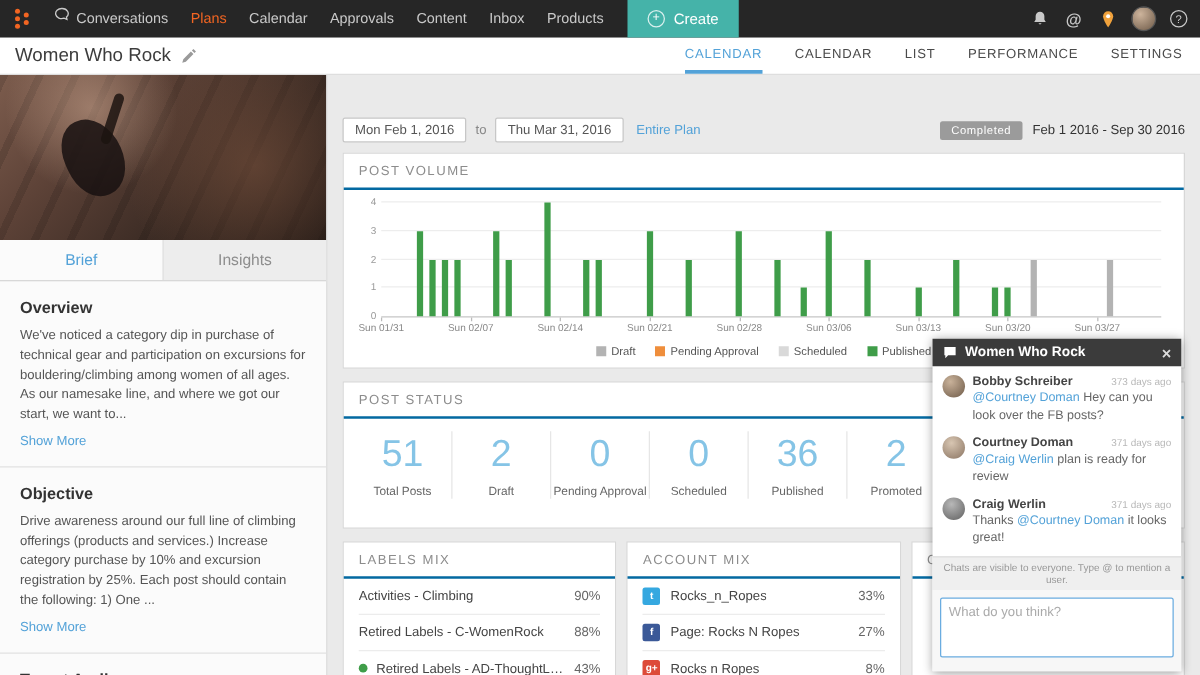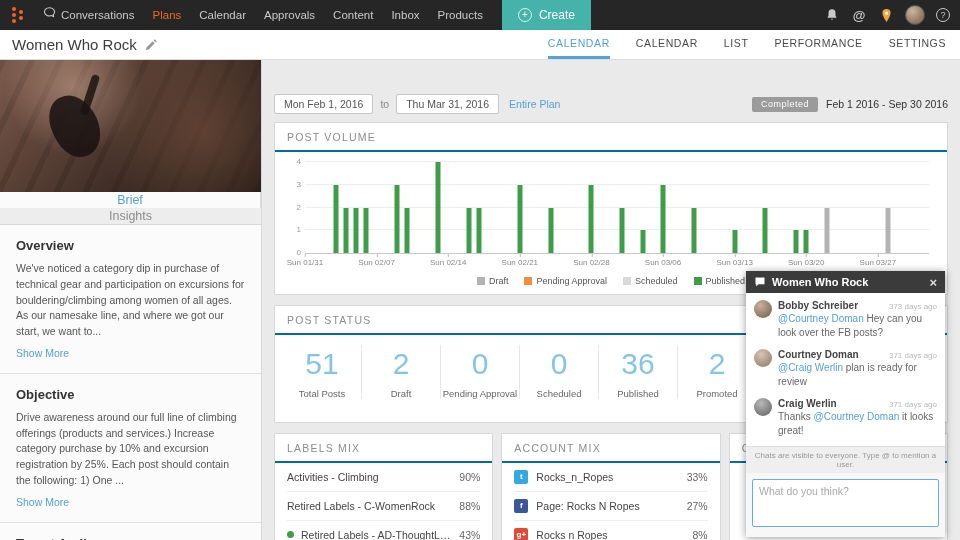--- a/index.html
+++ b/index.html
@@ -32,21 +32,21 @@
   .left-panel { position:absolute; left:0; top:60px; width:262px; bottom:0; background:#fbfbfb; border-right:1px solid #d8d8d8; overflow:hidden; z-index:5; }
   .cover { height:132px; position:relative; overflow:hidden;
     background:
       radial-gradient(circle at 28% 20%, rgba(214,176,152,.5), rgba(0,0,0,0) 32%),
       radial-gradient(circle at 78% 55%, rgba(128,86,64,.55), rgba(0,0,0,0) 48%),
       repeating-linear-gradient(115deg, rgba(0,0,0,.12) 0 6px, rgba(0,0,0,0) 6px 26px),
       linear-gradient(135deg, #7c5c4d 0%, #5e4338 30%, #3b2b24 65%, #231a16 100%);
   }
   .climber-shape { position:absolute; left:52px; top:34px; width:46px; height:64px; background:#171010; border-radius:46% 54% 50% 50%; transform:rotate(-24deg); opacity:.85; }
   .climber-arm { position:absolute; left:86px; top:14px; width:8px; height:42px; background:#1c1410; border-radius:4px; transform:rotate(18deg); opacity:.85; }
-  .brief-tabs { display:flex; height:33px; background:#ededed; border-bottom:1px solid #d8d8d8;flex-direction:column; }
+  .brief-tabs { display:flex; height:33px; background:#ededed; border-bottom:1px solid #d8d8d8; }
   .brief-tab { flex:1; display:flex; align-items:center; justify-content:center; font-size:12.5px; color:#8d8d8d; cursor:pointer; border-right:1px solid #dcdcdc; }
   .brief-tab:last-child { border-right:none; }
   .brief-tab.active { background:#fbfbfb; color:#53a2d8; }
   .brief-section { padding:13px 16px 12px; border-bottom:1px solid #e2e2e2; }
   .brief-section h3 { font-size:13px; color:#333; font-weight:bold; margin-bottom:8px; }
   .brief-section p { font-size:10.5px; color:#555; line-height:1.5; }
   .show-more { display:inline-block; color:#53a2d8; font-size:10.5px; margin-top:7px; cursor:pointer; }
 
   
   .main { position:absolute; left:262px; top:60px; right:0; bottom:0; padding:8px 12px; overflow:hidden;margin-top:26px; }

